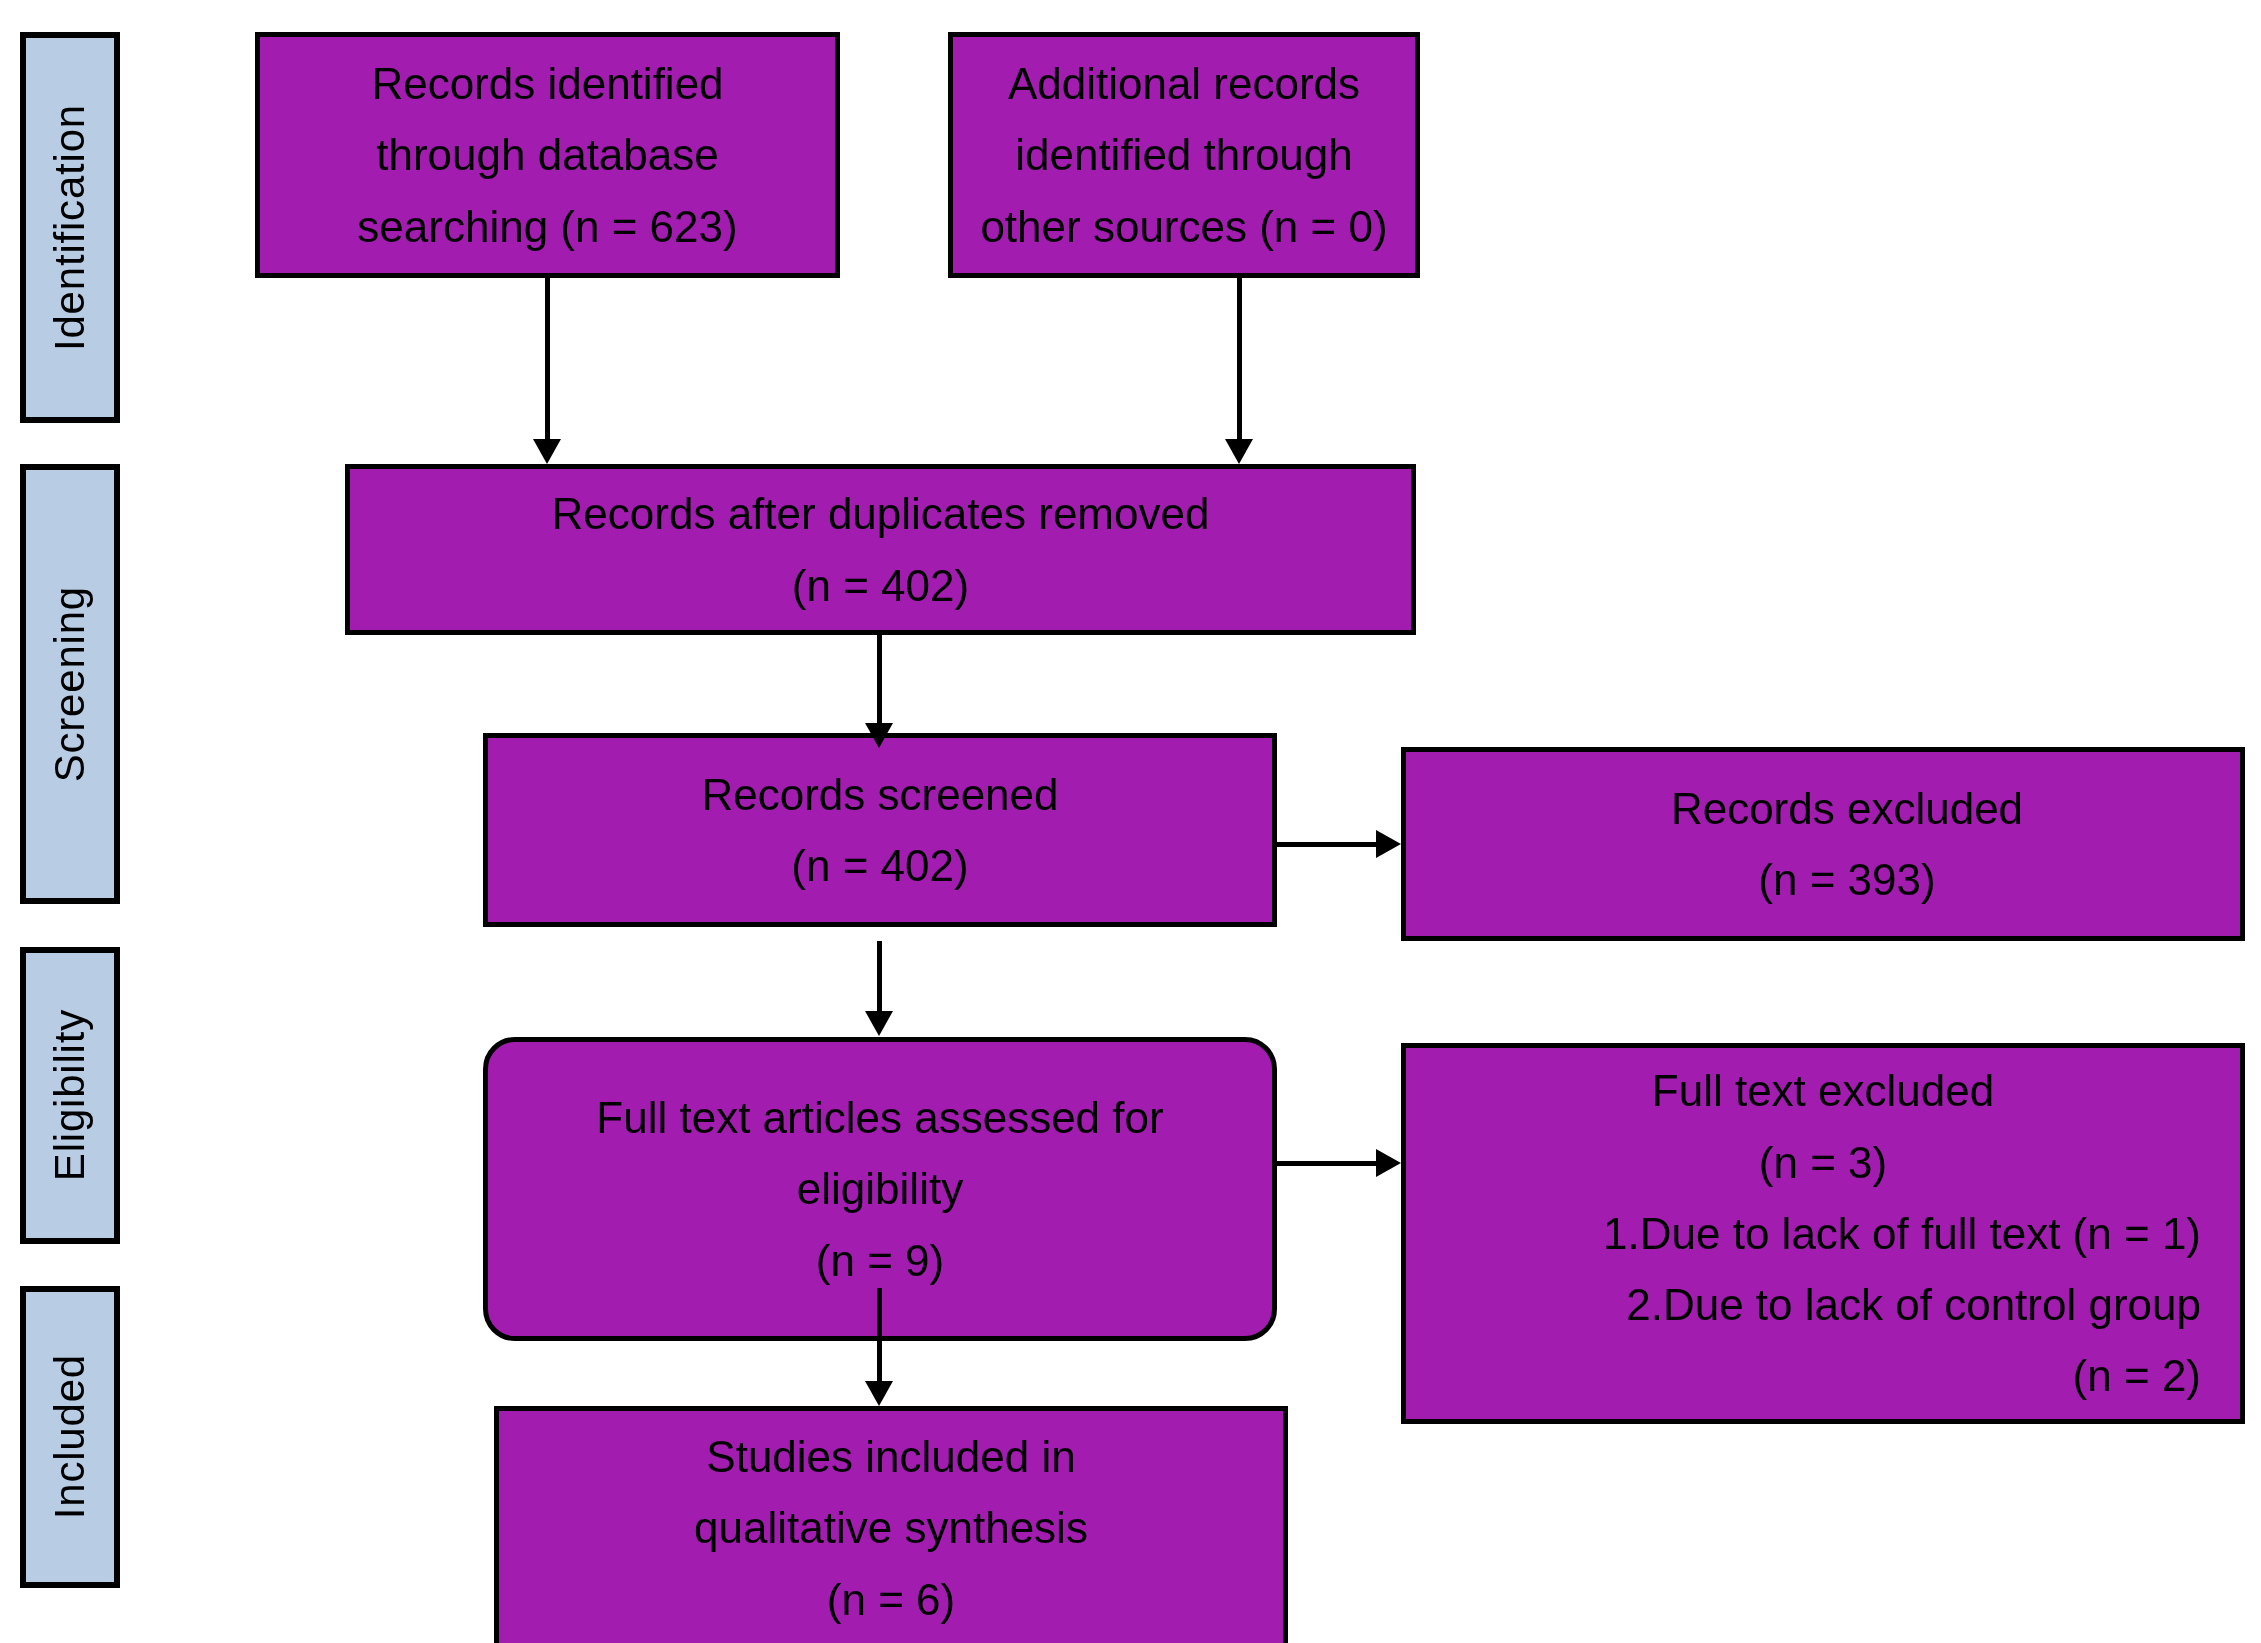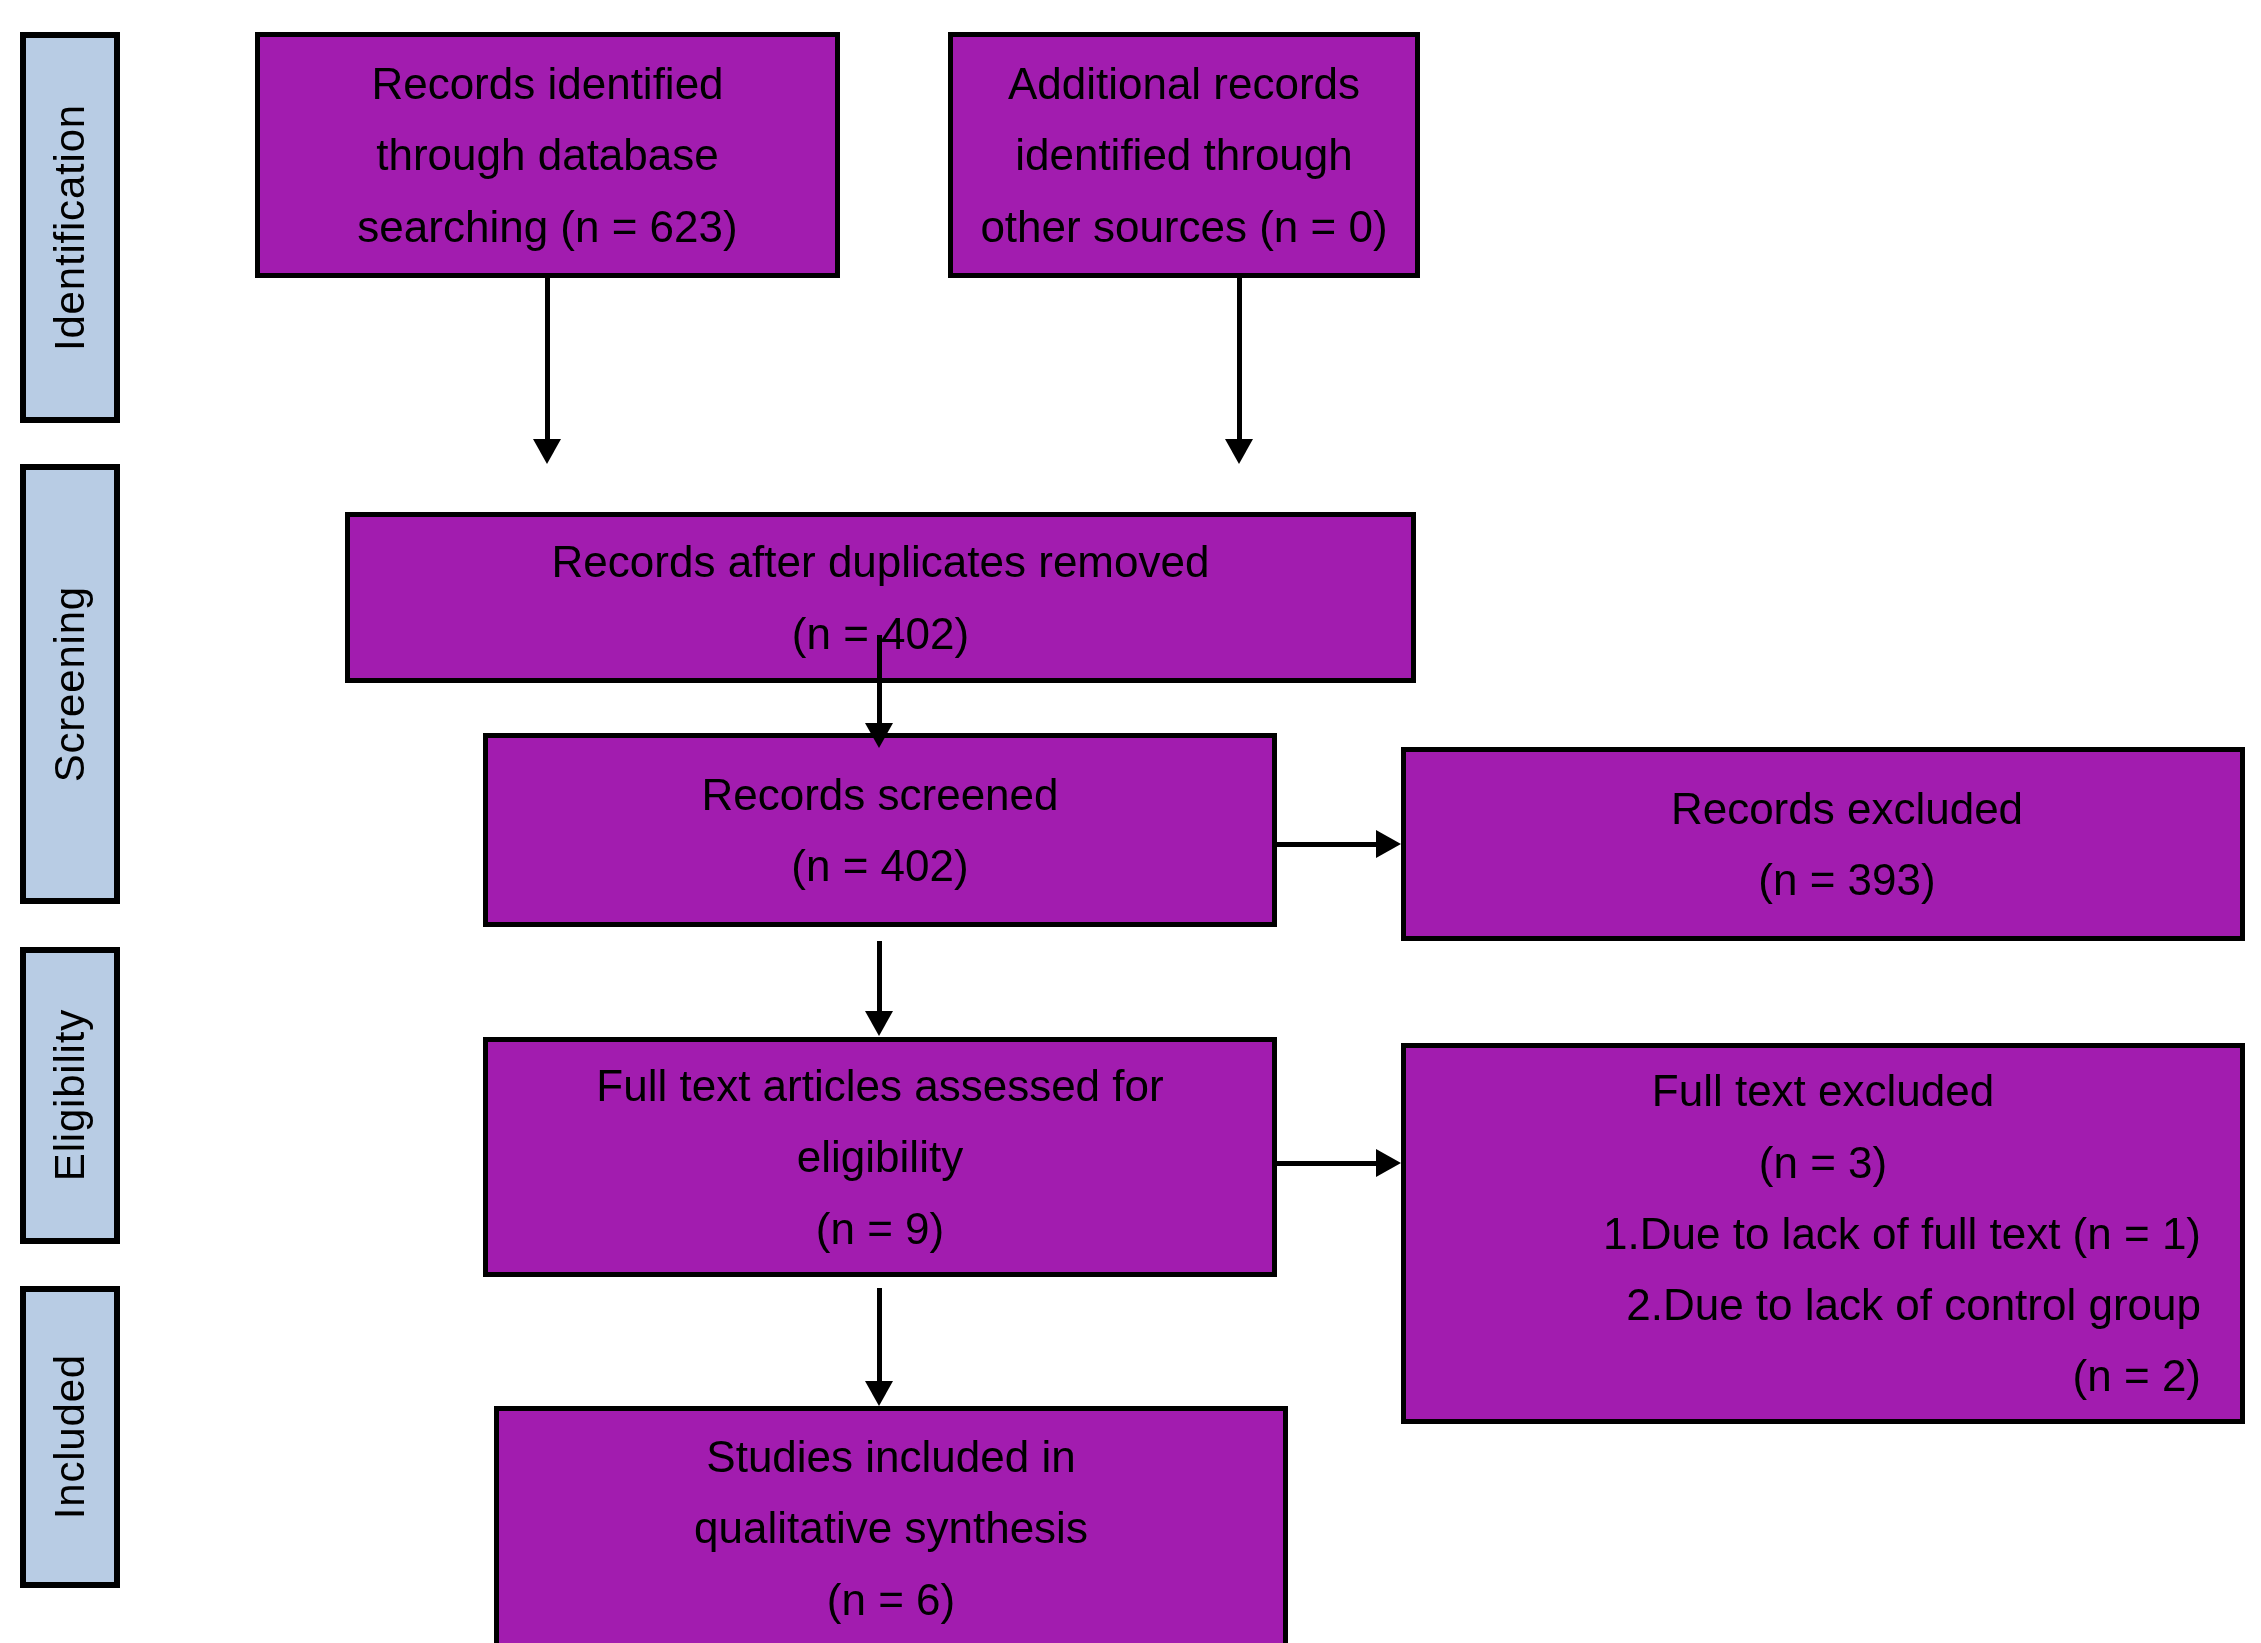--- a/index.html
+++ b/index.html
@@ -111,30 +111,30 @@
   </div>
 
   <div class="fbox" style="left:255px;top:32px;width:585px;height:246px;">Records identified
 through database
 searching (n = 623)</div>
 
   <div class="fbox" style="left:948px;top:32px;width:472px;height:246px;">Additional records
 identified through
 other sources (n = 0)</div>
 
-  <div class="fbox" style="left:345px;top:464px;width:1071px;height:171px;margin-top:48px;">Records after duplicates removed
+  <div class="fbox" style="left:345px;top:464px;width:1071px;height:171px;">Records after duplicates removed
 (n = 402)</div>
 
   <div class="fbox" style="left:483px;top:733px;width:794px;height:194px;">Records screened
 (n = 402)</div>
 
   <div class="fbox" style="left:1401px;top:747px;width:844px;height:194px;padding-left:48px;">Records excluded
 (n = 393)</div>
 
-  <div class="fbox" style="left:483px;top:1037px;width:794px;height:240px;">Full text articles assessed for
+  <div class="fbox" style="left:483px;top:1037px;width:794px;height:304px;border-radius:32px;">Full text articles assessed for
 eligibility
 (n = 9)</div>
 
   <div class="fbox mixed" style="left:1401px;top:1043px;width:844px;height:381px;">
     <div class="centered">Full text excluded
 (n = 3)</div>
     <div class="leftlist">1.Due to lack of full text (n = 1)
 2.Due to lack of control group
 (n = 2)</div>
   </div>

